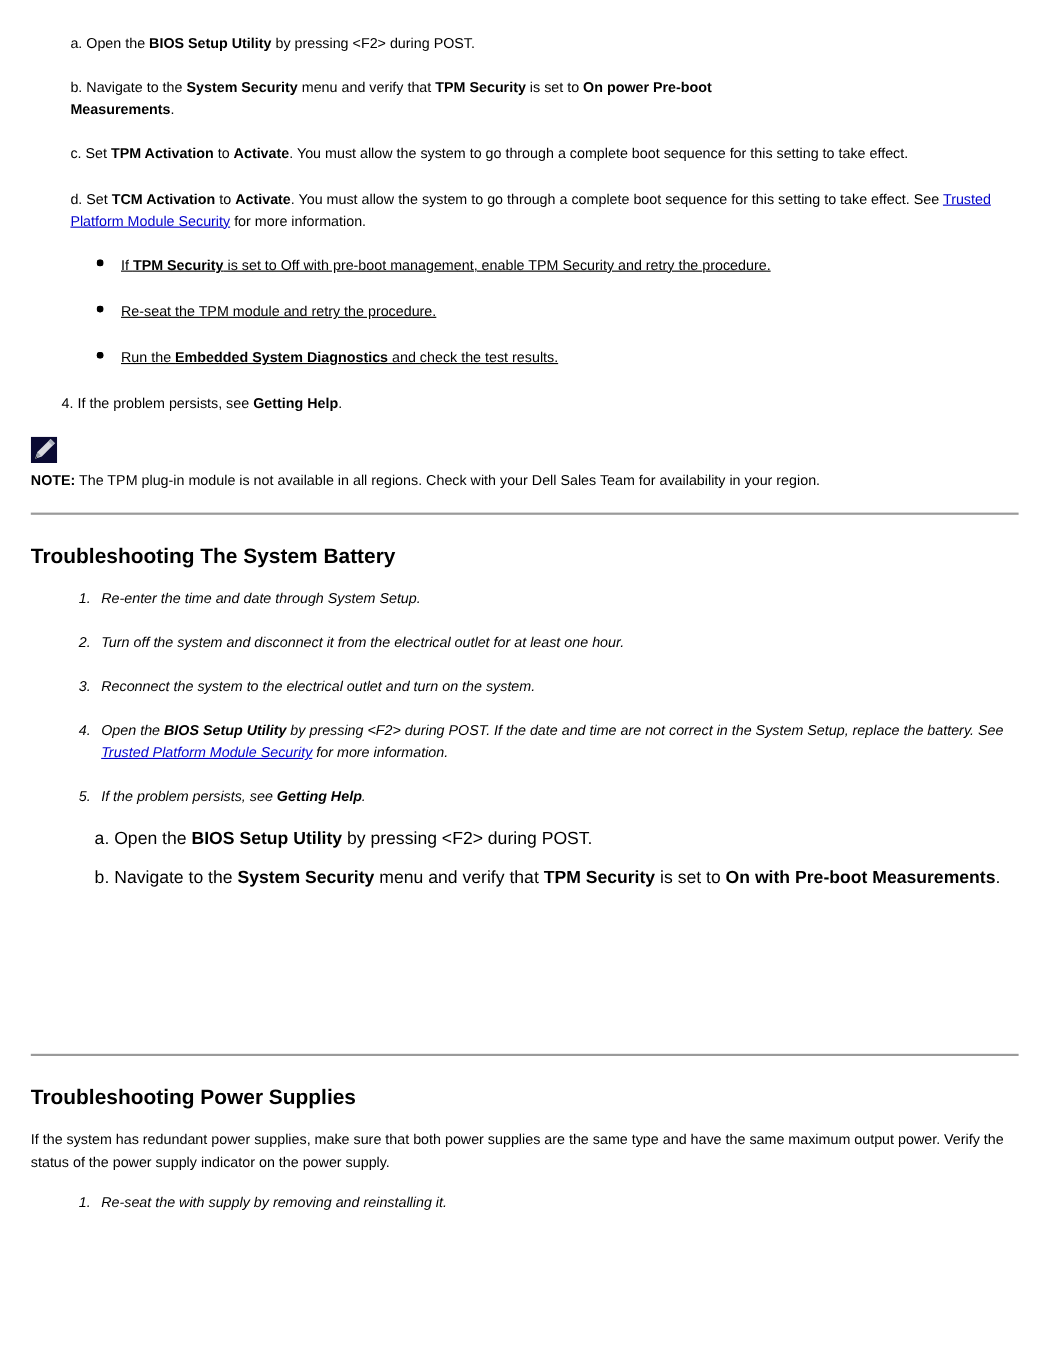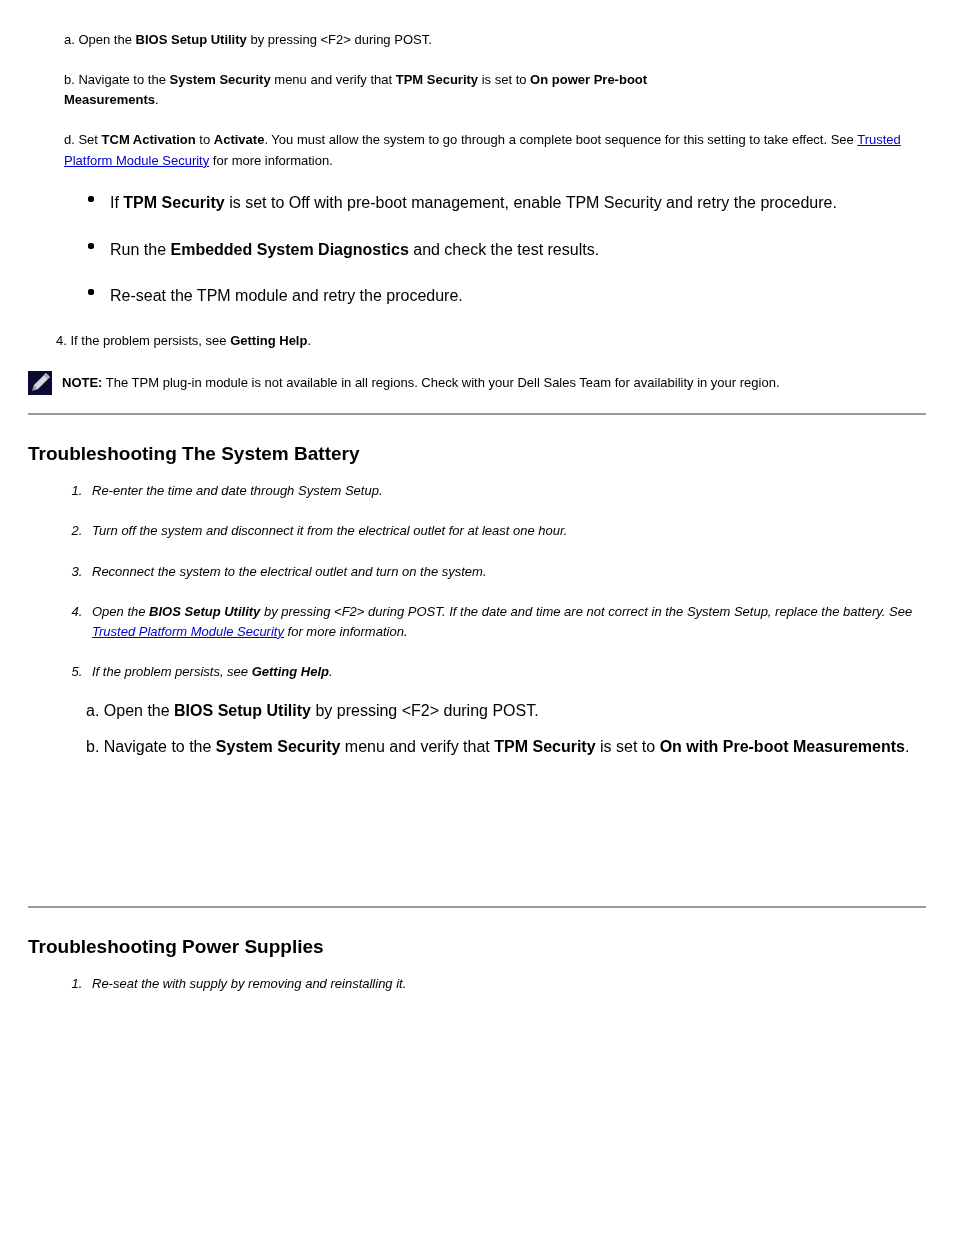--- a/index.html
+++ b/index.html
@@ -24,22 +24,23 @@
   .sub-a { margin-top: 6px; }
   .link {
     color: #0000cc;
     text-decoration: underline;
     cursor: pointer;
   }
   .bullets {
     margin: 6px 0 0 0;
     padding-left: 60px;
     list-style: none;
-    font-size: 16px;
-    line-height: 1.55;
+    font-size: 13px;
+    line-height: 1.55;
+    text-decoration: underline;
   }
   .bullets li {
     position: relative;
     margin-bottom: 22px;
     padding-left: 22px;
   }
   .bullets li::before {
     content: "";
     position: absolute;
     left: 0;
@@ -66,20 +67,21 @@
     margin-top: 22px;
     margin-bottom: 18px;
     font-size: 13px;
     line-height: 1.55;
   }
   .note-row {
     display: flex;
     align-items: flex-start;
     margin-top: 12px;
     margin-bottom: 18px;
+    flex-direction: column;
   }
   .note-icon-wrap {
     width: 26px;
     flex: 0 0 26px;
     margin-right: 8px;
     margin-top: 2px;
   }
   .pencil-icon {
     display: block;
   }
@@ -125,34 +127,37 @@
 
   <div class="substep sub-a">
     <span>a.  Open the </span><span class="strong">BIOS Setup Utility</span><span> by pressing &lt;F2&gt; during POST.</span>
   </div>
 
   <div class="substep">
     <span>b.  Navigate to the </span><span class="strong">System Security</span><span> menu and verify that </span><span class="strong">TPM Security</span><span> is set to </span><span class="strong">On power Pre-boot</span><br>
     <span class="strong">Measurements</span><span>.</span>
   </div>
 
+  <div class="substep">
+    <span>c.  Set </span><span class="strong">TPM Activation</span><span> to </span><span class="strong">Activate</span><span>. You must allow the system to go through a complete boot sequence for this setting to take effect.</span>
+  </div>
 
   <div class="substep">
     <span>d.  Set </span><span class="strong">TCM Activation</span><span> to </span><span class="strong">Activate</span><span>. You must allow the system to go through a complete boot sequence for this setting to take effect. See </span><span class="link">Trusted Platform Module Security</span><span> for more information.</span>
   </div>
 
   <ul class="bullets">
     <li>
       <span>If </span><span class="strong">TPM Security</span><span> is set to Off with pre-boot management, enable TPM Security and retry the procedure.</span>
     </li>
     <li>
+      <span>Re-seat the TPM module and retry the procedure.</span>
+    </li>
+    <li>
       <span>Run the </span><span class="strong">Embedded System Diagnostics</span><span> and check the test results.</span>
-    </li>
-    <li>
-      <span>Re-seat the TPM module and retry the procedure.</span>
     </li>
   </ul>
 
   <div class="step-4">
     <span>4. If the problem persists, see </span><span class="strong">Getting Help</span><span>.</span>
   </div>
 
   <div class="note-row">
     <div class="note-icon-wrap">
       <svg class="pencil-icon" width="24" height="24" viewBox="0 0 24 24">
@@ -189,18 +194,19 @@
       <span>a.   Open the </span><span class="strong">BIOS Setup Utility</span><span> by pressing &lt;F2&gt; during POST.</span>
     </div>
     <div>
       <span>b.   Navigate to the </span><span class="strong">System Security</span><span> menu and verify that </span><span class="strong">TPM Security</span><span> is set to </span><span class="strong">On with Pre-boot Measurements</span><span>.</span>
     </div>
   </div>
 
   <hr class="sep" style="margin-top:150px;">
 
   <h2 class="section">Troubleshooting Power Supplies</h2>
+  <p class="section-body">If the system has redundant power supplies, make sure that both power supplies are the same type and have the same maximum output power. Verify the status of the power supply indicator on the power supply.</p>
 
   <ol class="num-list">
     <li><span>Re-seat the with supply by removing and reinstalling it.</span></li>
   </ol>
 
 </div>
 
 </body></html>

